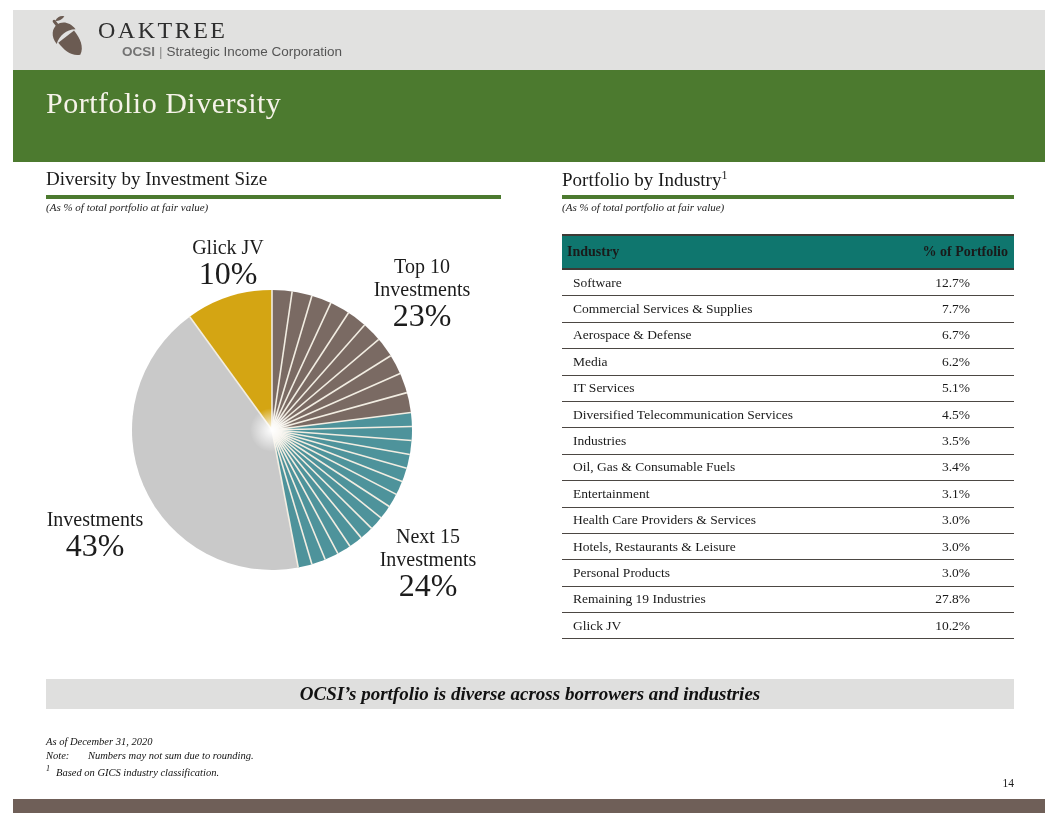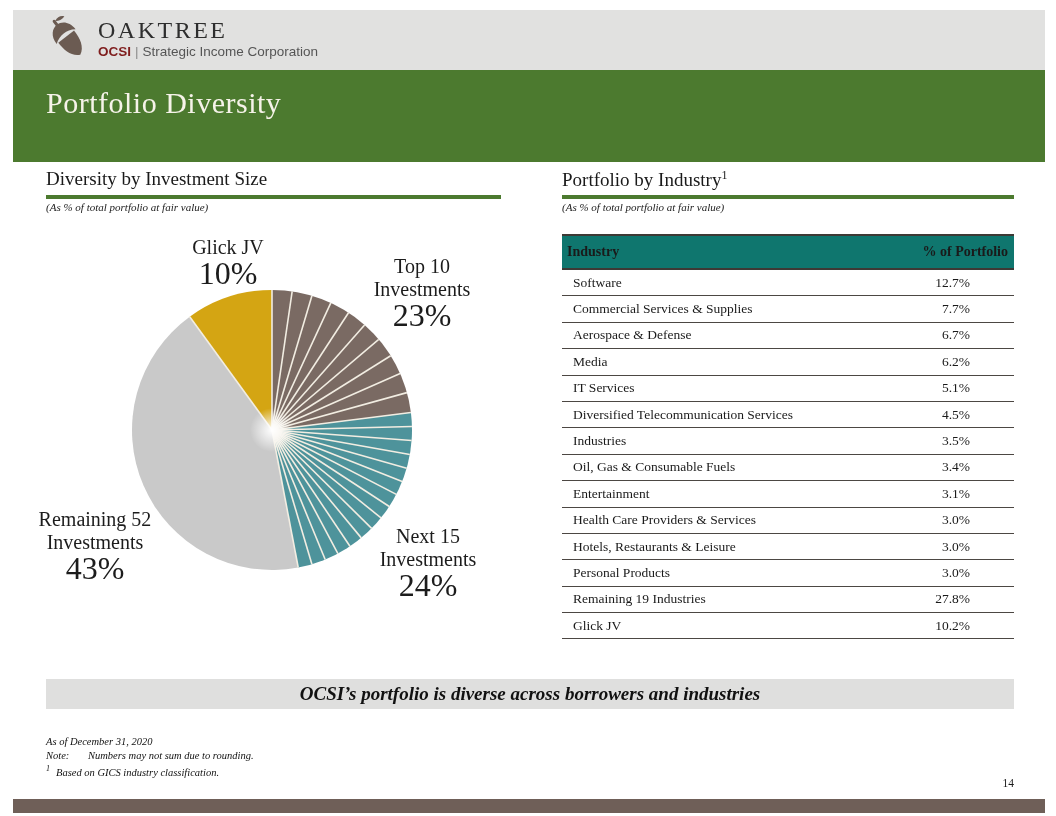--- a/index.html
+++ b/index.html
@@ -6,21 +6,21 @@
   .slide{
     position:relative;width:1056px;height:816px;background:#ffffff;overflow:hidden;
     font-family:"Liberation Serif", serif;color:#1a1a1a;
   }
   
   .brand-header{position:absolute;left:13px;top:10px;width:1032px;height:60px;background:#e1e1e0;}
   .acorn{position:absolute;left:33px;top:4px;width:44px;height:50px;}
   .brand-text{position:absolute;left:85px;top:7px;}
   .brand-name{font-size:24px;letter-spacing:2.5px;color:#2e2e2e;line-height:26px;}
   .brand-sub{font-family:"Liberation Sans", sans-serif;font-size:13.5px;color:#555;line-height:18px;}
-  .brand-sub .ocsi{font-weight:bold;color:#7f1d1d;}
+  .brand-sub .ocsi{font-weight:bold;color:#737373;margin-left:24px;}
   .brand-sub .divider{color:#8a8a8a;padding:0 4px;}
   
   .title-banner{position:absolute;left:13px;top:70px;width:1032px;height:92px;background:#4c7a2f;}
   .title-banner h1{margin:0;position:absolute;left:33px;top:16px;font-weight:normal;
     font-size:30px;color:#f6f3e9;letter-spacing:0.5px;}
   
   .section-title{position:absolute;margin:0;font-size:19px;font-weight:normal;color:#1a1a1a;}
   .section-title sup{font-size:12px;}
   .green-rule{position:absolute;height:4px;background:#4c7a2f;}
   .section-sub{position:absolute;font-size:11px;font-style:italic;color:#222;}
@@ -126,21 +126,20 @@
     <div class="pie-label lbl-glick">
       <div>Glick JV</div>
       <div class="pct">10%</div>
     </div>
     <div class="pie-label lbl-top10">
       <div>Top 10</div>
       <div>Investments</div>
       <div class="pct">23%</div>
     </div>
     <div class="pie-label lbl-remaining">
-      <div>Remaining 52</div>
       <div>Investments</div>
       <div class="pct">43%</div>
     </div>
     <div class="pie-label lbl-next15">
       <div>Next 15</div>
       <div>Investments</div>
       <div class="pct">24%</div>
     </div>
   </div>
 

